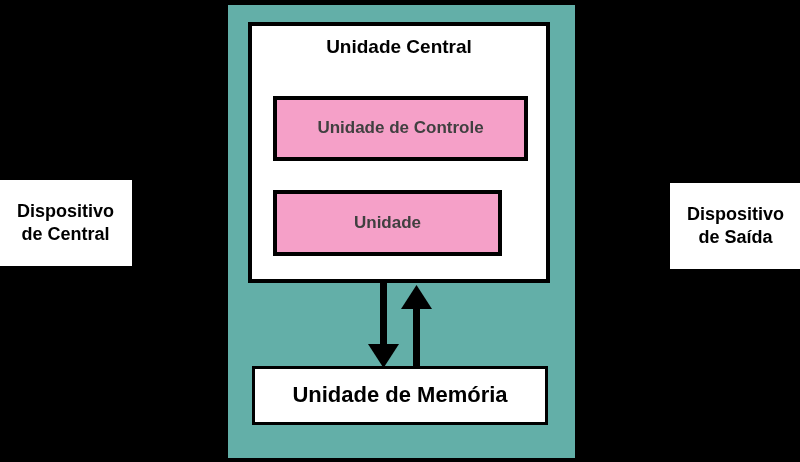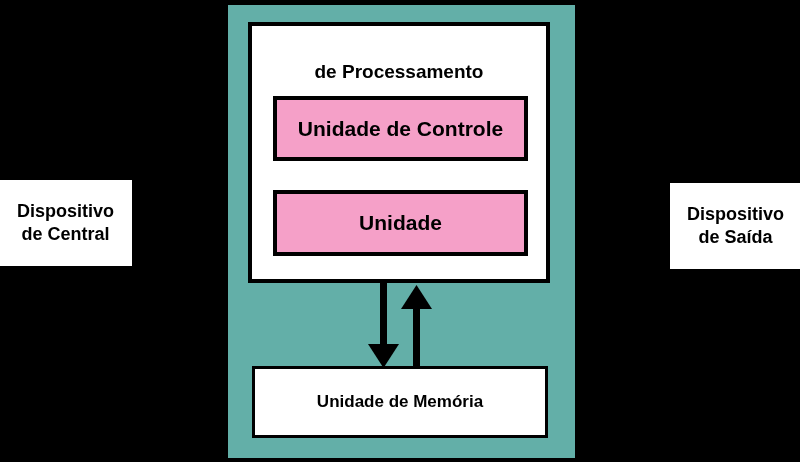--- a/index.html
+++ b/index.html
@@ -72,47 +72,47 @@
   
   .pink-box {
     position: absolute;
     background: #F5A0C8;
     border: 4px solid #000000;
     box-sizing: border-box;
     display: flex;
     align-items: center;
     justify-content: center;
     text-align: center;
-    font-size: 21px;
+    font-size: 17px;
     font-weight: bold;
-    color: #000000;
+    color: #404040;
     line-height: 1.3;
   }
 
   #control-unit-box {
     left: 273px;
     top: 96px;
     width: 255px;
     height: 65px;
   }
 
   #alu-box {
     left: 273px;
     top: 190px;
-    width: 255px;
+    width: 229px;
     height: 66px;
   }
 
   
   #memory-box {
     left: 252px;
     top: 366px;
     width: 296px;
-    height: 72px;
-    font-size: 17px;
+    height: 59px;
+    font-size: 22px;
     border-width: 3px;
     justify-content: center;
   }
 
   
   #input-device-box {
     left: -4px;
     top: 177px;
     width: 139px;
     height: 92px;
@@ -153,22 +153,21 @@
 
   <div class="white-box" id="output-device-box">
     <div>
       <span>Dispositivo</span><br>
       <span>de Saída</span>
     </div>
   </div>
 
   <div id="cpu-box">
     <div id="cpu-title">
-      <br>
-      <span>de Processamento</span>
+      <span>Unidade Central</span><br>
     </div>
   </div>
 
   <div class="pink-box" id="control-unit-box">
     <span>Unidade de Controle</span>
   </div>
 
   <div class="pink-box" id="alu-box">
     <div>
       <span>Unidade</span><br>

